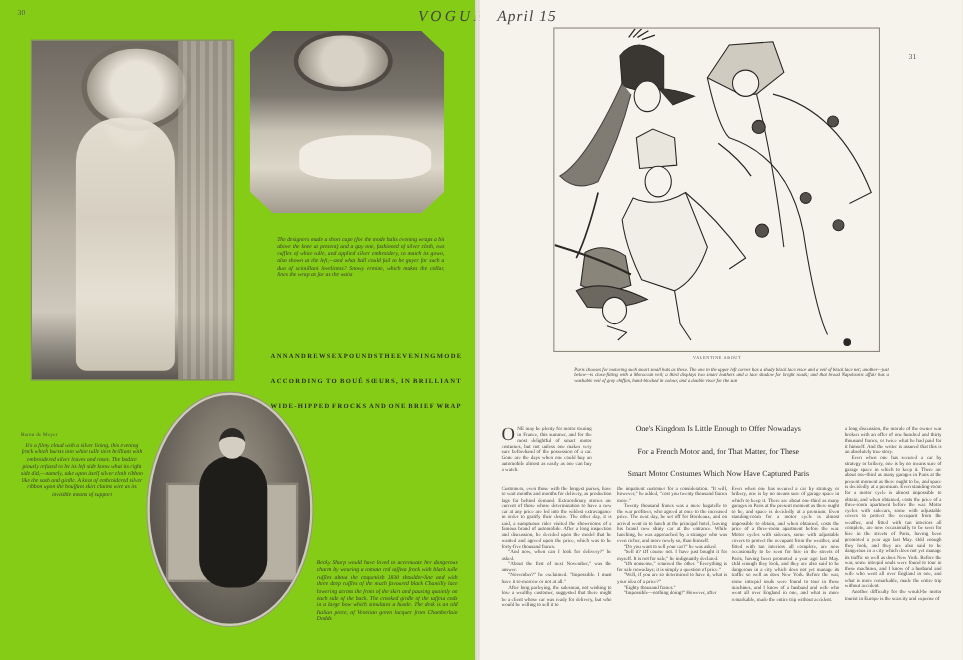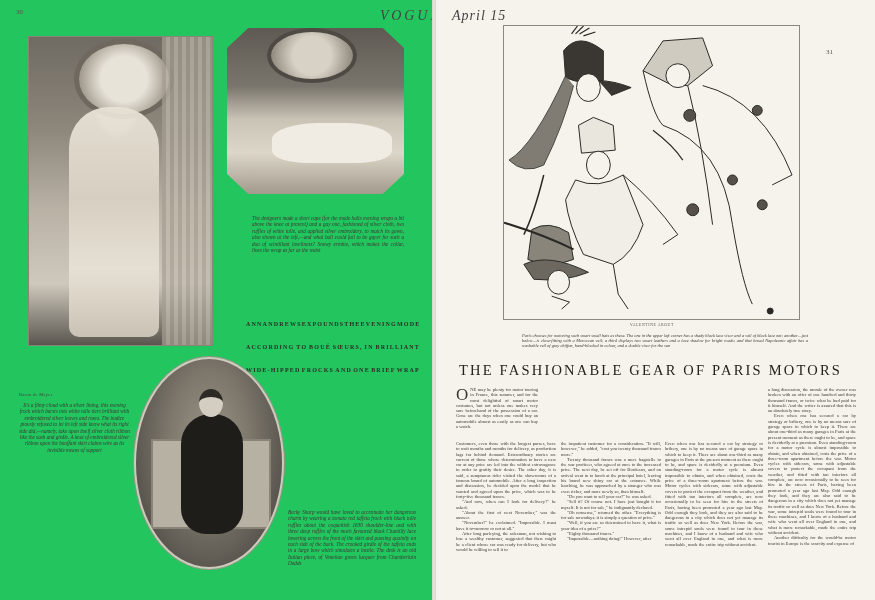--- a/index.html
+++ b/index.html
@@ -1,20 +1,20 @@
 <!DOCTYPE html>
 <html><head>
 <meta charset="utf-8">
 <style>
   * { box-sizing: border-box; margin: 0; padding: 0; }
   html, body { width: 875px; height: 600px; overflow: hidden; background: #ece9df; }
   body { position: relative; font-family: "Liberation Serif", serif; color: #2a2824; }
   .spread { position: absolute; inset: 0; width: 875px; height: 600px; }
   .page { position: absolute; top: 0; height: 600px; background: #f4f2ea; }
-  .page-left { left: 0; width: 432px; background: #22c55e; }
+  .page-left { left: 0; width: 432px; background: #84cc16; }
   .page-right { left: 436px; width: 439px; background: #f5f3eb; }
   .gutter { position: absolute; left: 432px; top: 0; width: 4px; height: 600px; background: linear-gradient(to right, #d6d2c4, #e8e5da, #d6d2c4); }
 
   .folio { position: absolute; top: 8px; font-size: 7px; color: #555; }
   .running-head { position: absolute; top: 8px; font-size: 14px; letter-spacing: 3px; font-style: italic; color: #444; }
 
   .photo { position: absolute; overflow: hidden; }
   .photo-large { left: 28px; top: 36px; width: 185px; height: 310px; background:
      radial-gradient(ellipse 40px 60px at 48% 22%, #efe8de 0 45%, transparent 60%),
      radial-gradient(ellipse 60px 40px at 50% 12%, #8b8478 0 40%, transparent 70%),
@@ -171,27 +171,31 @@
         <path d="M0 198 Q40 210 70 225" stroke-width="2"></path>
         <path d="M48 272 L66 278 L58 285"></path>
         <circle cx="268" cy="287" r="3" fill="#2b2926"></circle>
       </g>
     </svg>
   </div>
 
   <span class="artist">VALENTINE ABOUT</span>
   <div class="illus-caption">Paris chooses for motoring such smart small hats as these. The one in the upper left corner has a shady black lace visor and a veil of black lace net; another—just below—is close-fitting with a Moroccan veil; a third displays two smart leathers and a lace shadow for bright roads; and that broad Napoleonic affair has a washable veil of grey chiffon, hand-blocked in colour, and a double visor for the sun</div>
 
-  <div class="main-title">THE FASHIONABLE GEAR OF PARIS MOTORS</div>
 
   <div class="col col1" style="height:54px;">
     <span class="dropcap">O</span>
     <span>NE may be plenty for motor touring in France, this summer, and for the most delightful of smart motor costumes, but not unless one makes very sure beforehand of the possession of a car. Gone are the days when one could buy an automobile almost as easily as one can buy a watch.</span>
   </div>
 
+  <div class="deck">
+    <div>One's Kingdom Is Little Enough to Offer Nowadays</div>
+    <div>For a French Motor and, for That Matter, for These</div>
+    <div>Smart Motor Costumes Which Now Have Captured Paris</div>
+  </div>
 
   <div class="col col1-lower" style="width:100px;">
     <p class="first">Customers, even those with the longest purses, have to wait months and months for delivery, as production lags far behind demand. Extraordinary stories are current of those whose determination to have a new car at any price are led into the wildest extravagance in order to gratify their desire. The other day, it is said, a sumptuous rider visited the showrooms of a famous brand of automobile. After a long inspection and discussion, he decided upon the model that he wanted and agreed upon the price, which was to be forty-five thousand francs.</p>
     <p>"And now, when can I look for delivery?" he asked.</p>
     <p>"About the first of next November," was the answer.</p>
     <p>"November?" he exclaimed. "Impossible. I must have it to-morrow or not at all."</p>
     <p>After long parleying, the salesman, not wishing to lose a wealthy customer, suggested that there might be a client whose car was ready for delivery, but who would be willing to sell it to</p>
   </div>
 
   <div class="col" style="left:561px; top:441px; width:100px; height:140px;">

